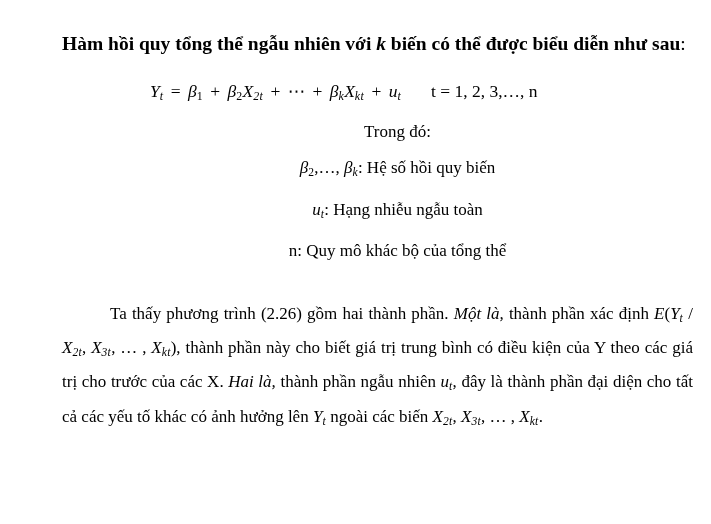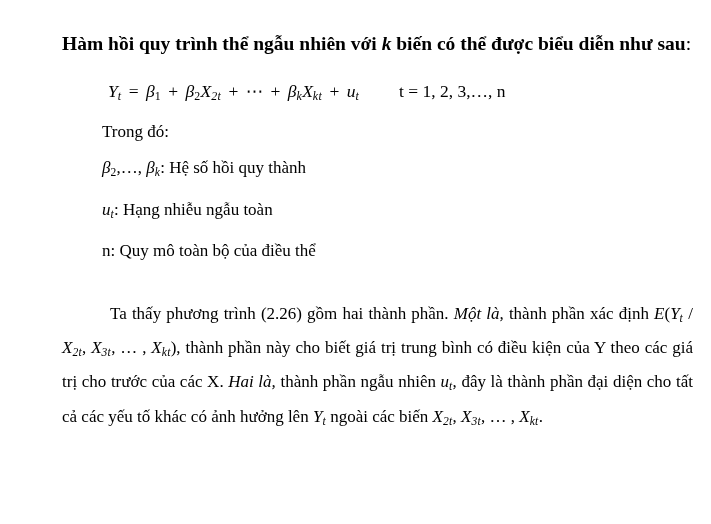--- a/index.html
+++ b/index.html
@@ -19,26 +19,27 @@
     font-size: 19.5px;
     font-weight: normal;
     line-height: 37px;
   }
   .equation-line {
     margin: 11px 0 0 46px;
     font-size: 17.5px;
     line-height: 36px;
     white-space: nowrap;
   }
-  .equation-lhs { word-spacing: 3px; }
-  .equation-condition { margin-left: 40px; }
+  .equation-lhs { word-spacing: 3px; margin-left: 42px; }
+  .equation-condition { margin-left: 30px; }
   .where-line, .def-item {
     margin: 0 0 0 40px;
     font-size: 17px;
     line-height: 36px;
+    text-align: center;
   }
   .body-paragraph {
     margin: 30px 0 0 0;
     font-size: 17px;
     line-height: 29px;
     text-align: justify;
     text-indent: 48px;
   }
   
   .run.b  { font-weight: bold; }
@@ -49,29 +50,29 @@
     vertical-align: -0.28em;
     letter-spacing: 0.3px;
   }
   .run.isub { font-style: italic; }
 </style>
 </head>
 <body>
 
 <div class="page">
 
-  <p class="doc-title"><span class="run b">Hàm hồi quy trình thể ngẫu nhiên với </span><span class="run bi">k</span><span class="run b"> biến có thể được biểu diễn như sau</span><span class="run">:</span></p>
+  <p class="doc-title"><span class="run b">Hàm hồi quy tổng thể ngẫu nhiên với </span><span class="run bi">k</span><span class="run b"> biến có thể được biểu diễn như sau</span><span class="run">:</span></p>
 
   <div class="equation-line">
     <span class="equation-lhs"><span class="run i">Y</span><span class="run isub">t</span><span class="run"> = </span><span class="run i">β</span><span class="run sub">1</span><span class="run"> + </span><span class="run i">β</span><span class="run sub">2</span><span class="run i">X</span><span class="run isub">2t</span><span class="run"> + ⋯ + </span><span class="run i">β</span><span class="run isub">k</span><span class="run i">X</span><span class="run isub">kt</span><span class="run"> + </span><span class="run i">u</span><span class="run isub">t</span></span><span class="equation-condition"><span class="run">t = 1, 2, 3,…, n</span></span>
   </div>
 
   <p class="where-line"><span class="run">Trong đó:</span></p>
 
   <div>
-    <p class="def-item"><span class="run i">β</span><span class="run sub">2</span><span class="run">,…, </span><span class="run i">β</span><span class="run isub">k</span><span class="run">: Hệ số hồi quy thành</span></p>
+    <p class="def-item"><span class="run i">β</span><span class="run sub">2</span><span class="run">,…, </span><span class="run i">β</span><span class="run isub">k</span><span class="run">: Hệ số hồi quy biến</span></p>
     <p class="def-item"><span class="run i">u</span><span class="run isub">t</span><span class="run">: Hạng nhiễu ngẫu toàn</span></p>
-    <p class="def-item"><span class="run">n: Quy mô toàn bộ của điều thể</span></p>
+    <p class="def-item"><span class="run">n: Quy mô khác bộ của tổng thể</span></p>
   </div>
 
   <p class="body-paragraph"><span class="run">Ta thấy phương trình (2.26) gồm hai thành phần. </span><span class="run i">Một là,</span><span class="run"> thành phần xác định </span><span class="run i">E</span><span class="run">(</span><span class="run i">Y</span><span class="run isub">t</span><span class="run"> / </span><span class="run i">X</span><span class="run isub">2t</span><span class="run">, </span><span class="run i">X</span><span class="run isub">3t</span><span class="run">, … , </span><span class="run i">X</span><span class="run isub">kt</span><span class="run">)</span><span class="run">, thành phần này cho biết giá trị trung bình có điều kiện của Y theo các giá trị cho trước của các X. </span><span class="run i">Hai là,</span><span class="run"> thành phần ngẫu nhiên </span><span class="run i">u</span><span class="run isub">t</span><span class="run">, đây là thành phần đại diện cho tất cả các yếu tố khác có ảnh hưởng lên </span><span class="run i">Y</span><span class="run isub">t</span><span class="run"> ngoài các biến </span><span class="run i">X</span><span class="run isub">2t</span><span class="run">, </span><span class="run i">X</span><span class="run isub">3t</span><span class="run">, … , </span><span class="run i">X</span><span class="run isub">kt</span><span class="run">.</span></p>
 
 </div>
 
 </body></html>

